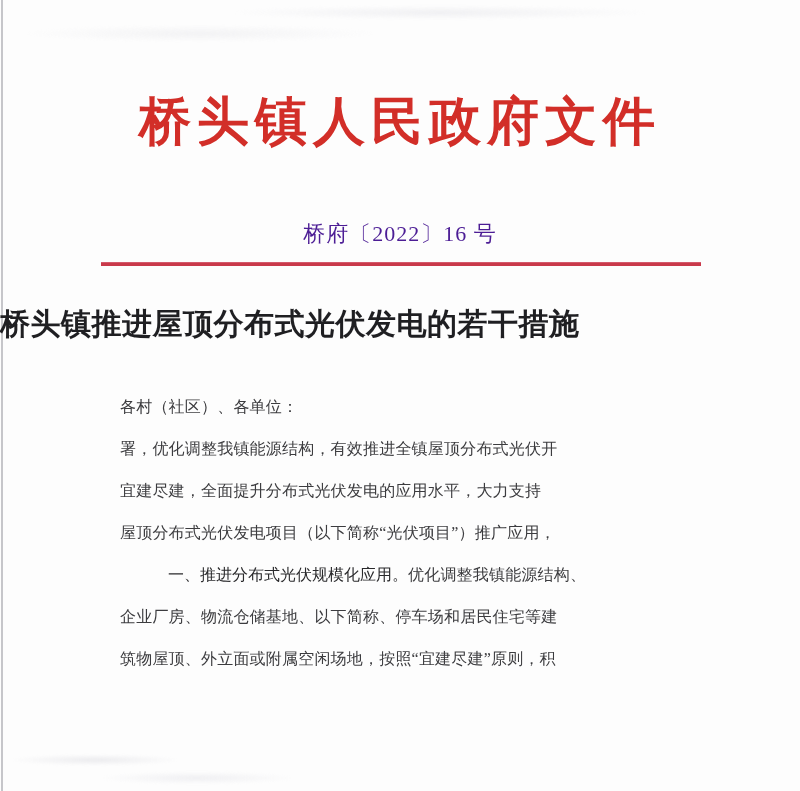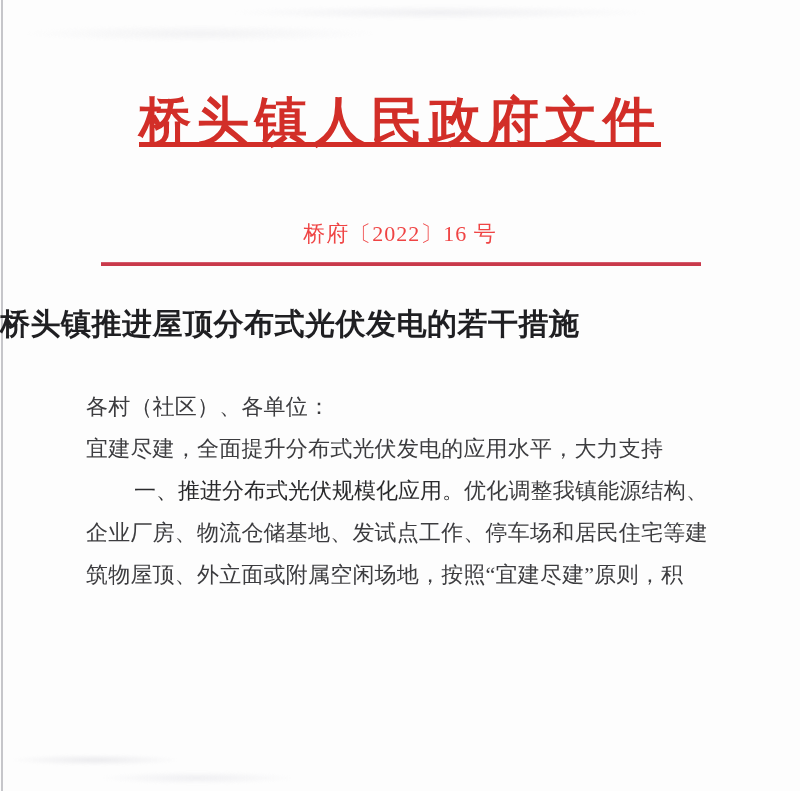--- a/index.html
+++ b/index.html
@@ -46,30 +46,29 @@
     position: absolute;
     left: 0; top: 90px;
     width: 800px;
     text-align: center;
     font-size: 52px;
     line-height: 64px;
     font-weight: bold;
     letter-spacing: 6px;
     color: #d22e28;
     white-space: nowrap;
-    text-decoration: underline;
   }
   .doc-number {
     position: absolute;
     left: 0; top: 219px;
     width: 800px;
     text-align: center;
     font-size: 22px;
     line-height: 30px;
-    color: #ef4444;
+    color: #4c1d95;
     letter-spacing: 1px;
   }
   .red-divider {
     position: absolute;
     left: 101px; top: 262px;
     width: 600px; height: 3px;
     background: #c9394a;
     border-top: 1px solid #d4596b;
   }
   .doc-title {
@@ -79,23 +78,23 @@
     text-align: left;
     font-size: 30px;
     line-height: 46px;
     font-weight: bold;
     color: #1f1f22;
     letter-spacing: 0.5px;
     white-space: nowrap;
   }
   .body-text {
     position: absolute;
-    left: 86px; top: 386px;
+    left: 120px; top: 386px;
     width: 606px;
-    font-size: 22px;
+    font-size: 16px;
     color: #3c3c3f;
     letter-spacing: 0.2px;
   }
   .body-line {
     height: 42px;
     line-height: 42px;
     white-space: nowrap;
   }
   .body-line.indent {
     padding-left: 48px;
@@ -120,24 +119,30 @@
 
 <div class="red-divider"></div>
 
 <div class="doc-title">桥头镇推进屋顶分布式光伏发电的若干措施</div>
 
 <div class="body-text">
   <div class="body-line">
     <span>各村（社区）、各单位：</span>
   </div>
   <div class="body-line">
+    <span>署，优化调整我镇能源结构，有效推进全镇屋顶分布式光伏开</span>
+  </div>
+  <div class="body-line">
     <span>宜建尽建，全面提升分布式光伏发电的应用水平，大力支持</span>
+  </div>
+  <div class="body-line">
+    <span>屋顶分布式光伏发电项目（以下简称“光伏项目”）推广应用，</span>
   </div>
   <div class="body-line indent">
     <span class="bold-seg">一、推进分布式光伏规模化应用。</span><span>优化调整我镇能源结构、</span>
   </div>
   <div class="body-line">
-    <span>企业厂房、物流仓储基地、发试点工作、停车场和居民住宅等建</span>
+    <span>企业厂房、物流仓储基地、以下简称、停车场和居民住宅等建</span>
   </div>
   <div class="body-line">
     <span>筑物屋顶、外立面或附属空闲场地，按照“宜建尽建”原则，积</span>
   </div>
 </div>
 
 </body></html>

